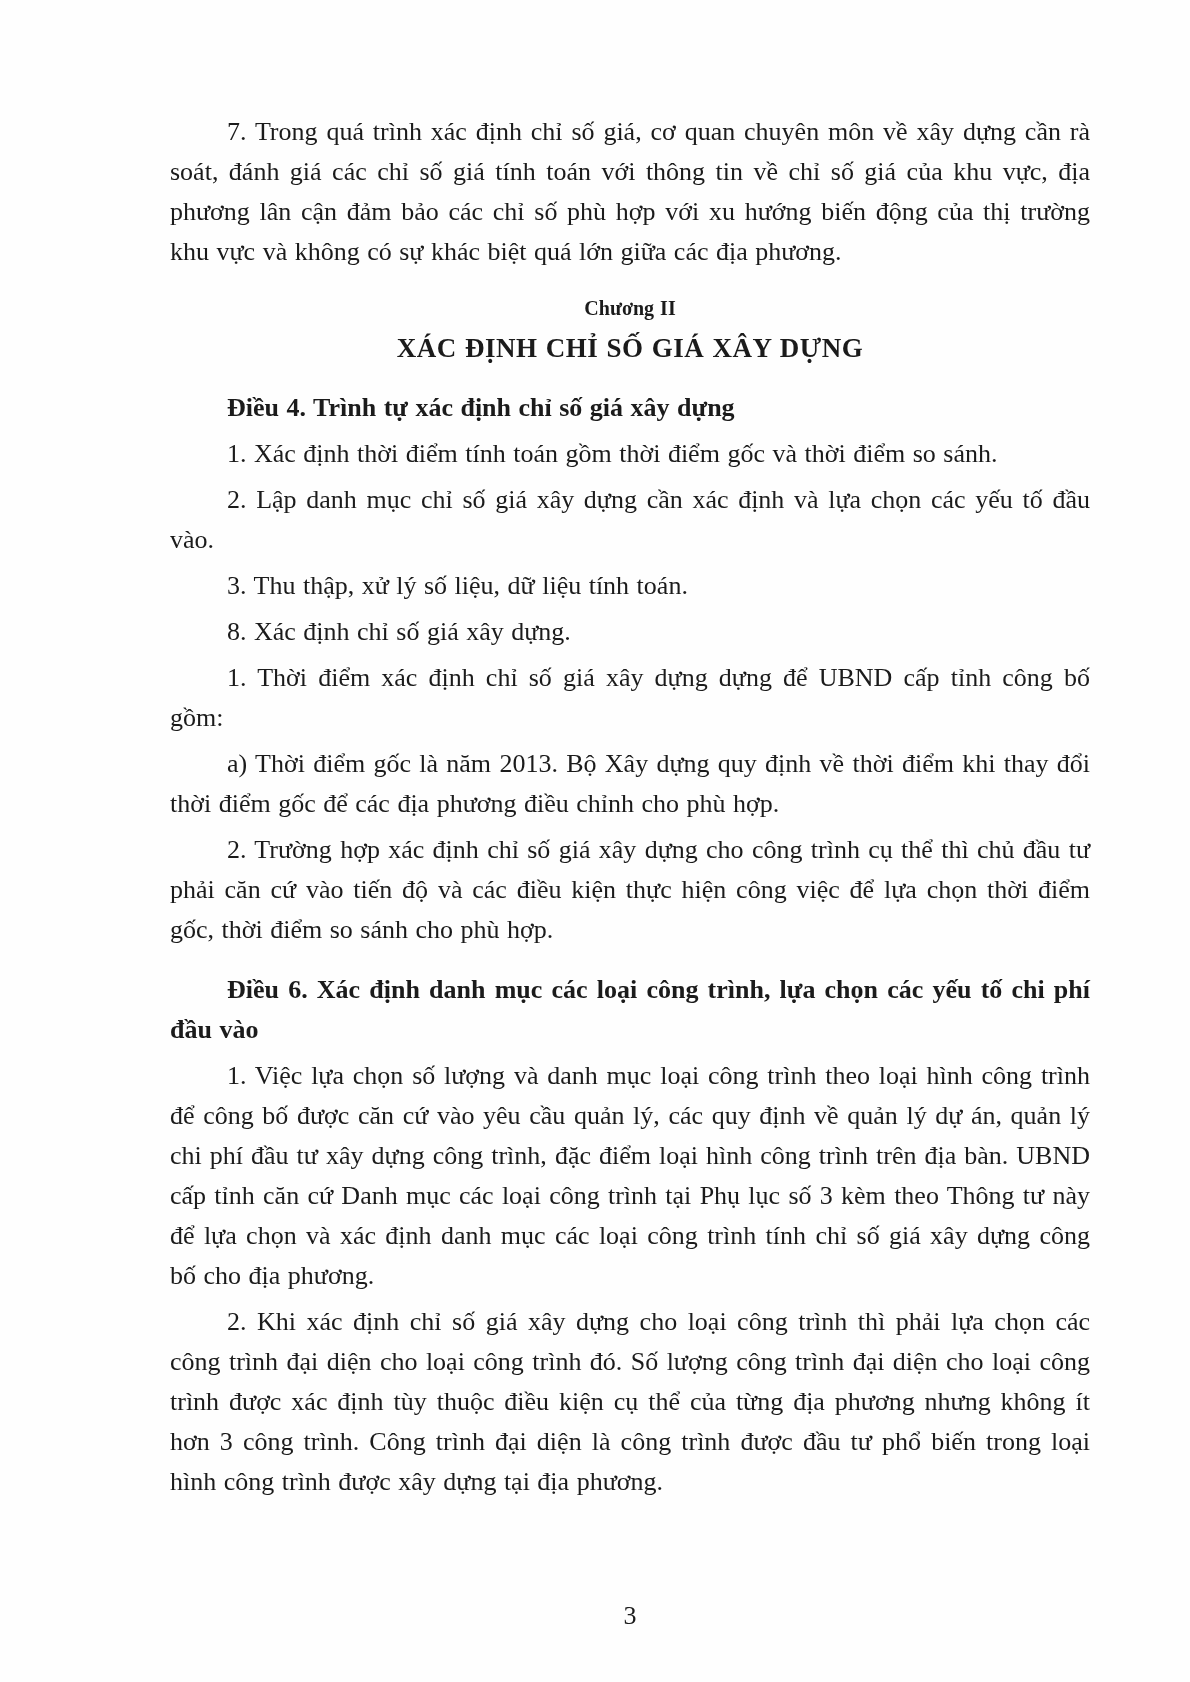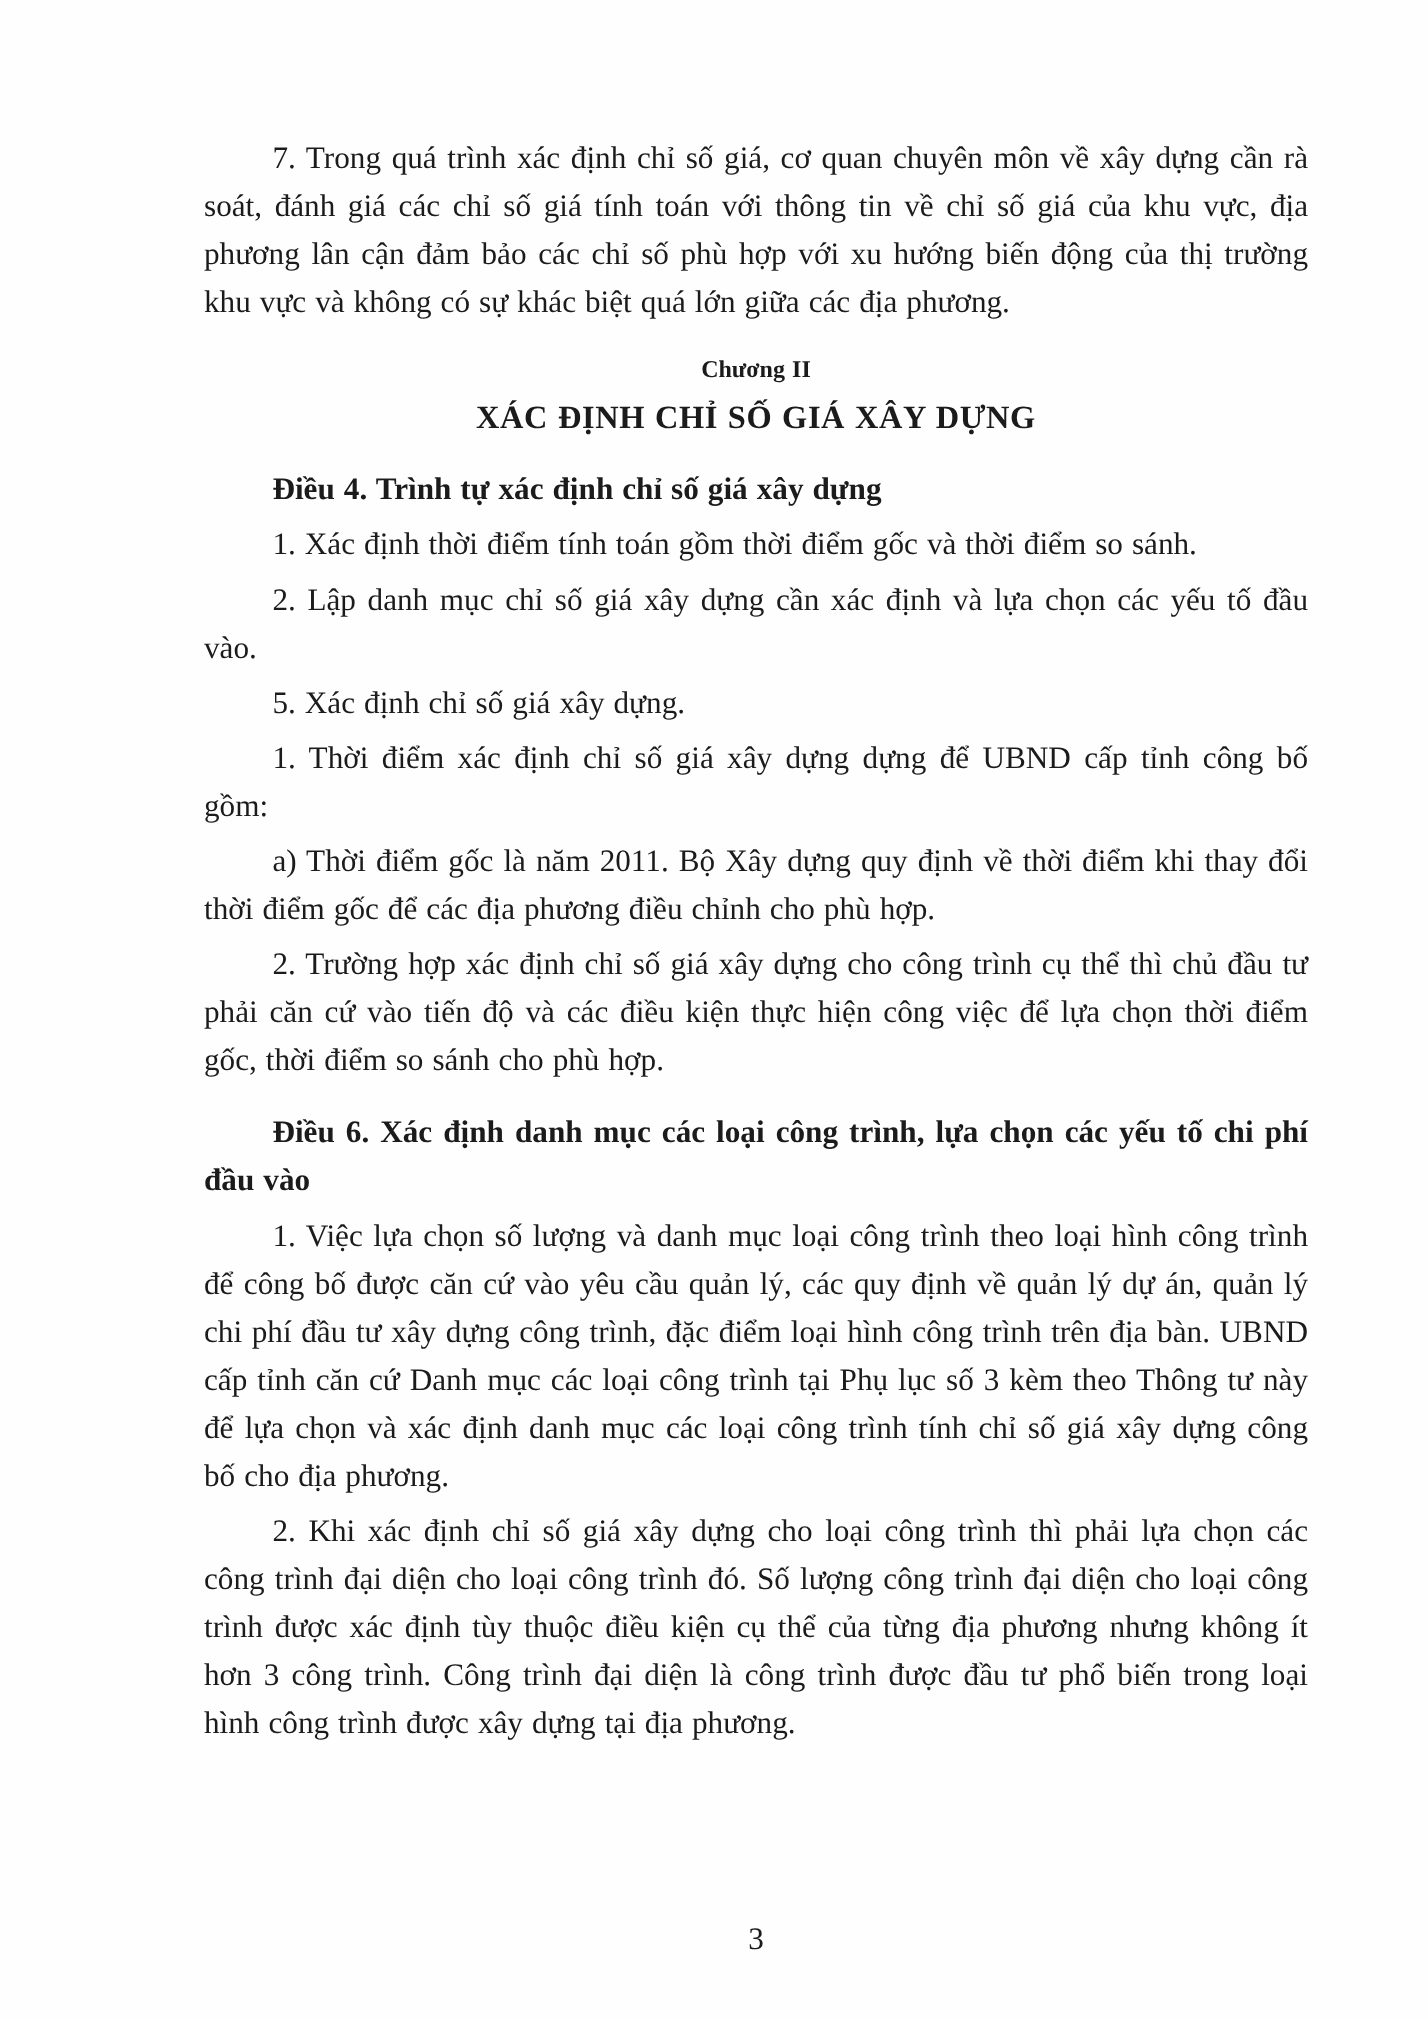--- a/index.html
+++ b/index.html
@@ -60,22 +60,23 @@
 <body>
 
 <div class="page">
   <div class="content">
     <div class="blk">7. Trong quá trình xác định chỉ số giá, cơ quan chuyên môn về xây dựng cần rà soát, đánh giá các chỉ số giá tính toán với thông tin về chỉ số giá của khu vực, địa phương lân cận đảm bảo các chỉ số phù hợp với xu hướng biến động của thị trường khu vực và không có sự khác biệt quá lớn giữa các địa phương.</div>
     <div class="blk b-chapter">Chương II</div>
     <div class="blk b-chapter-title">XÁC ĐỊNH CHỈ SỐ GIÁ XÂY DỰNG</div>
     <div class="blk b-article">Điều 4. Trình tự xác định chỉ số giá xây dựng</div>
     <div class="blk">1. Xác định thời điểm tính toán gồm thời điểm gốc và thời điểm so sánh.</div>
     <div class="blk">2. Lập danh mục chỉ số giá xây dựng cần xác định và lựa chọn các yếu tố đầu vào.</div>
-    <div class="blk">5. Xác định chỉ số giá xây dựng.</div>
+    <div class="blk">3. Thu thập, xử lý số liệu, dữ liệu tính toán.</div>
+    <div class="blk">8. Xác định chỉ số giá xây dựng.</div>
     <div class="blk">1. Thời điểm xác định chỉ số giá xây dựng dựng để UBND cấp tỉnh công bố gồm:</div>
-    <div class="blk">a) Thời điểm gốc là năm 2011. Bộ Xây dựng quy định về thời điểm khi thay đổi thời điểm gốc để các địa phương điều chỉnh cho phù hợp.</div>
+    <div class="blk">a) Thời điểm gốc là năm 2013. Bộ Xây dựng quy định về thời điểm khi thay đổi thời điểm gốc để các địa phương điều chỉnh cho phù hợp.</div>
     <div class="blk">2. Trường hợp xác định chỉ số giá xây dựng cho công trình cụ thể thì chủ đầu tư phải căn cứ vào tiến độ và các điều kiện thực hiện công việc để lựa chọn thời điểm gốc, thời điểm so sánh cho phù hợp.</div>
     <div class="blk b-article">Điều 6. Xác định danh mục các loại công trình, lựa chọn các yếu tố chi phí đầu vào</div>
     <div class="blk">1. Việc lựa chọn số lượng và danh mục loại công trình theo loại hình công trình để công bố được căn cứ vào yêu cầu quản lý, các quy định về quản lý dự án, quản lý chi phí đầu tư xây dựng công trình, đặc điểm loại hình công trình trên địa bàn. UBND cấp tỉnh căn cứ Danh mục các loại công trình tại Phụ lục số 3 kèm theo Thông tư này để lựa chọn và xác định danh mục các loại công trình tính chỉ số giá xây dựng công bố cho địa phương.</div>
     <div class="blk">2. Khi xác định chỉ số giá xây dựng cho loại công trình thì phải lựa chọn các công trình đại diện cho loại công trình đó. Số lượng công trình đại diện cho loại công trình được xác định tùy thuộc điều kiện cụ thể của từng địa phương nhưng không ít hơn 3 công trình. Công trình đại diện là công trình được đầu tư phổ biến trong loại hình công trình được xây dựng tại địa phương.</div>
   </div>
   <div class="page-number">3</div>
 </div>
 
 </body></html>

